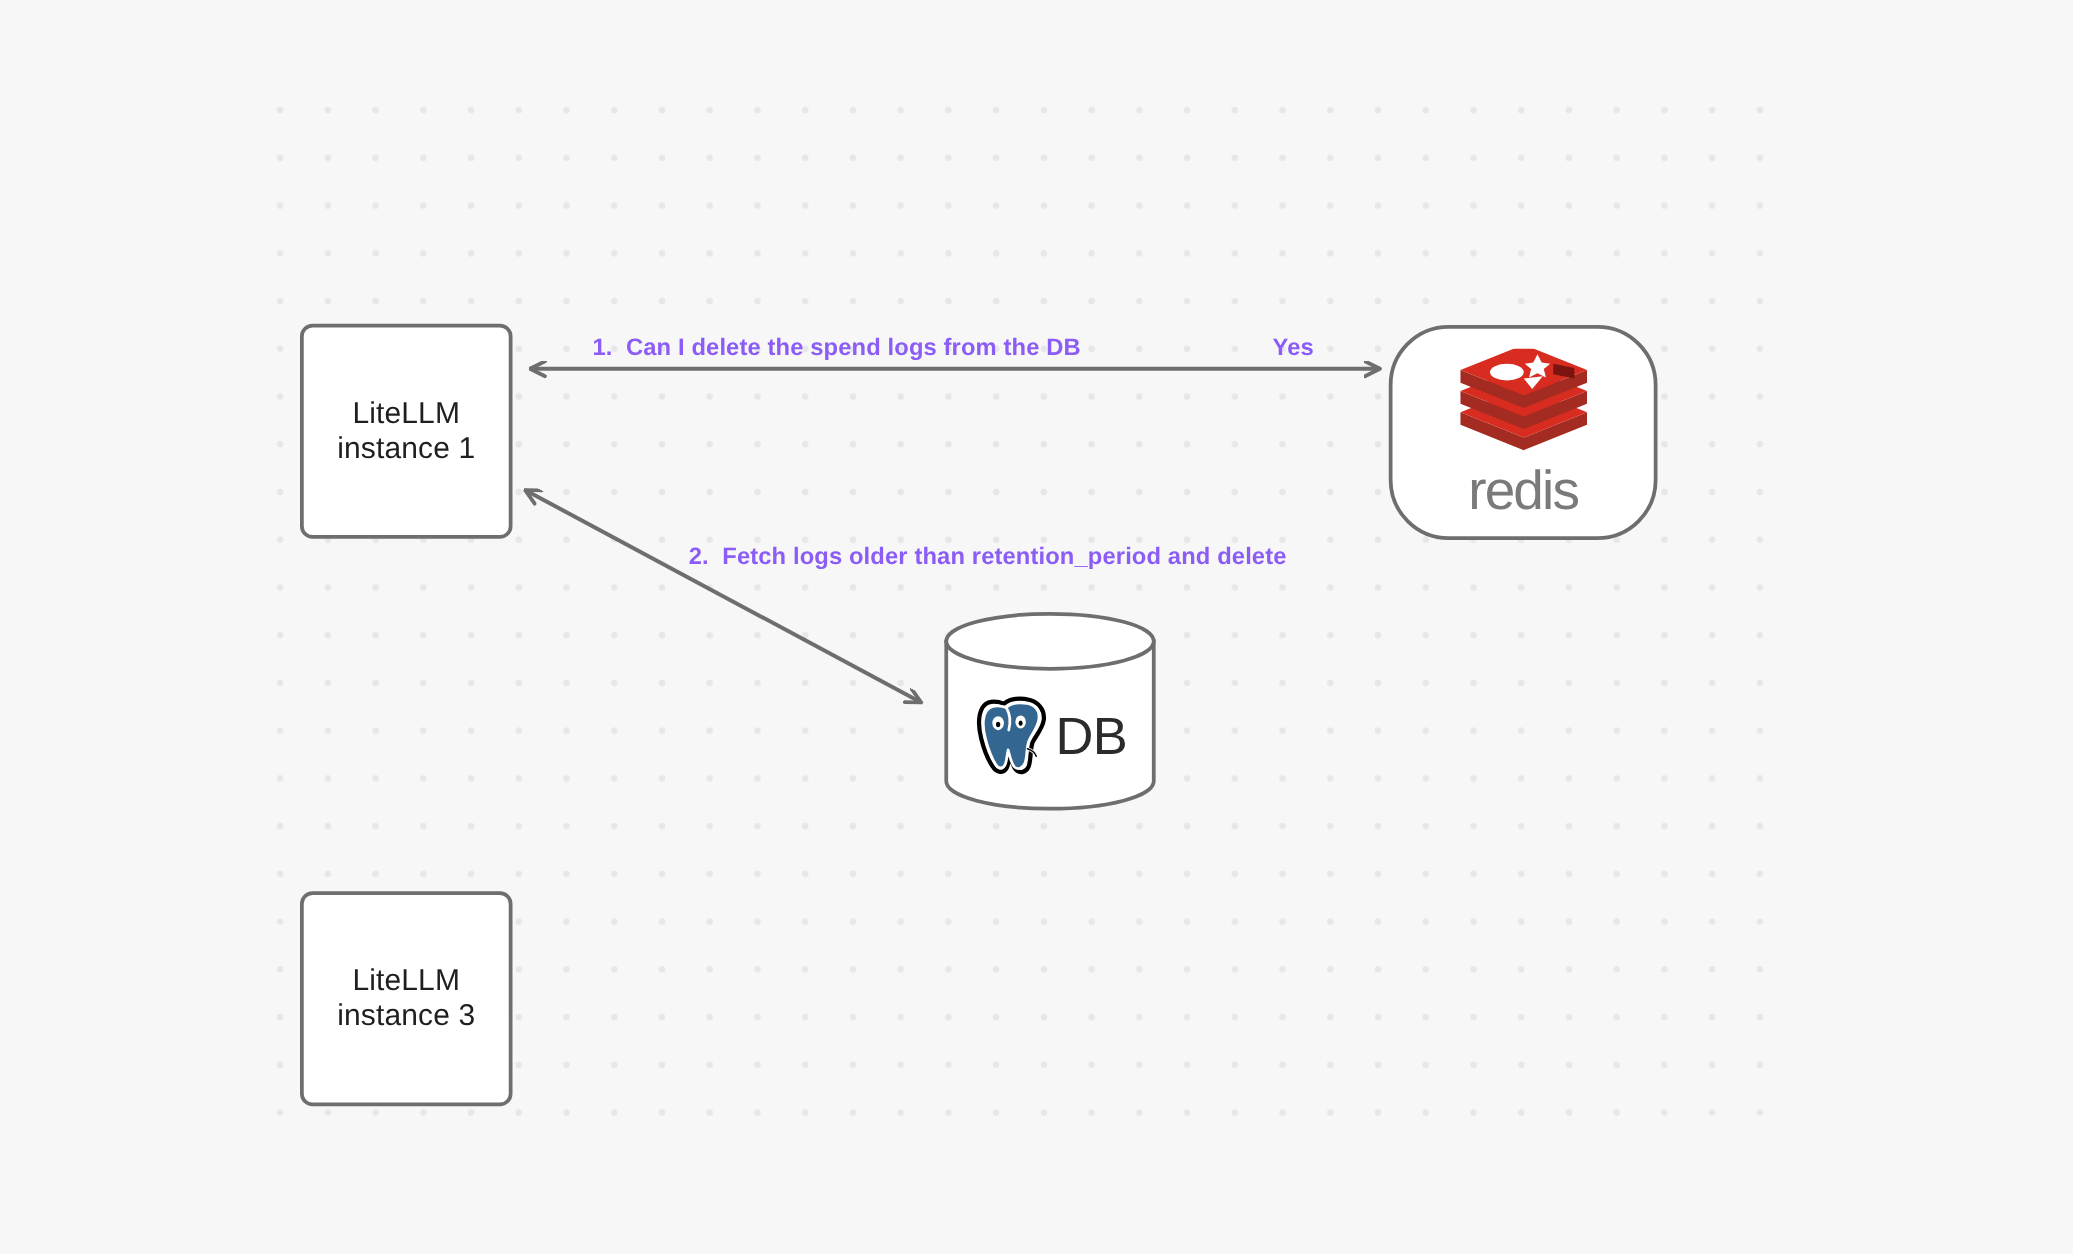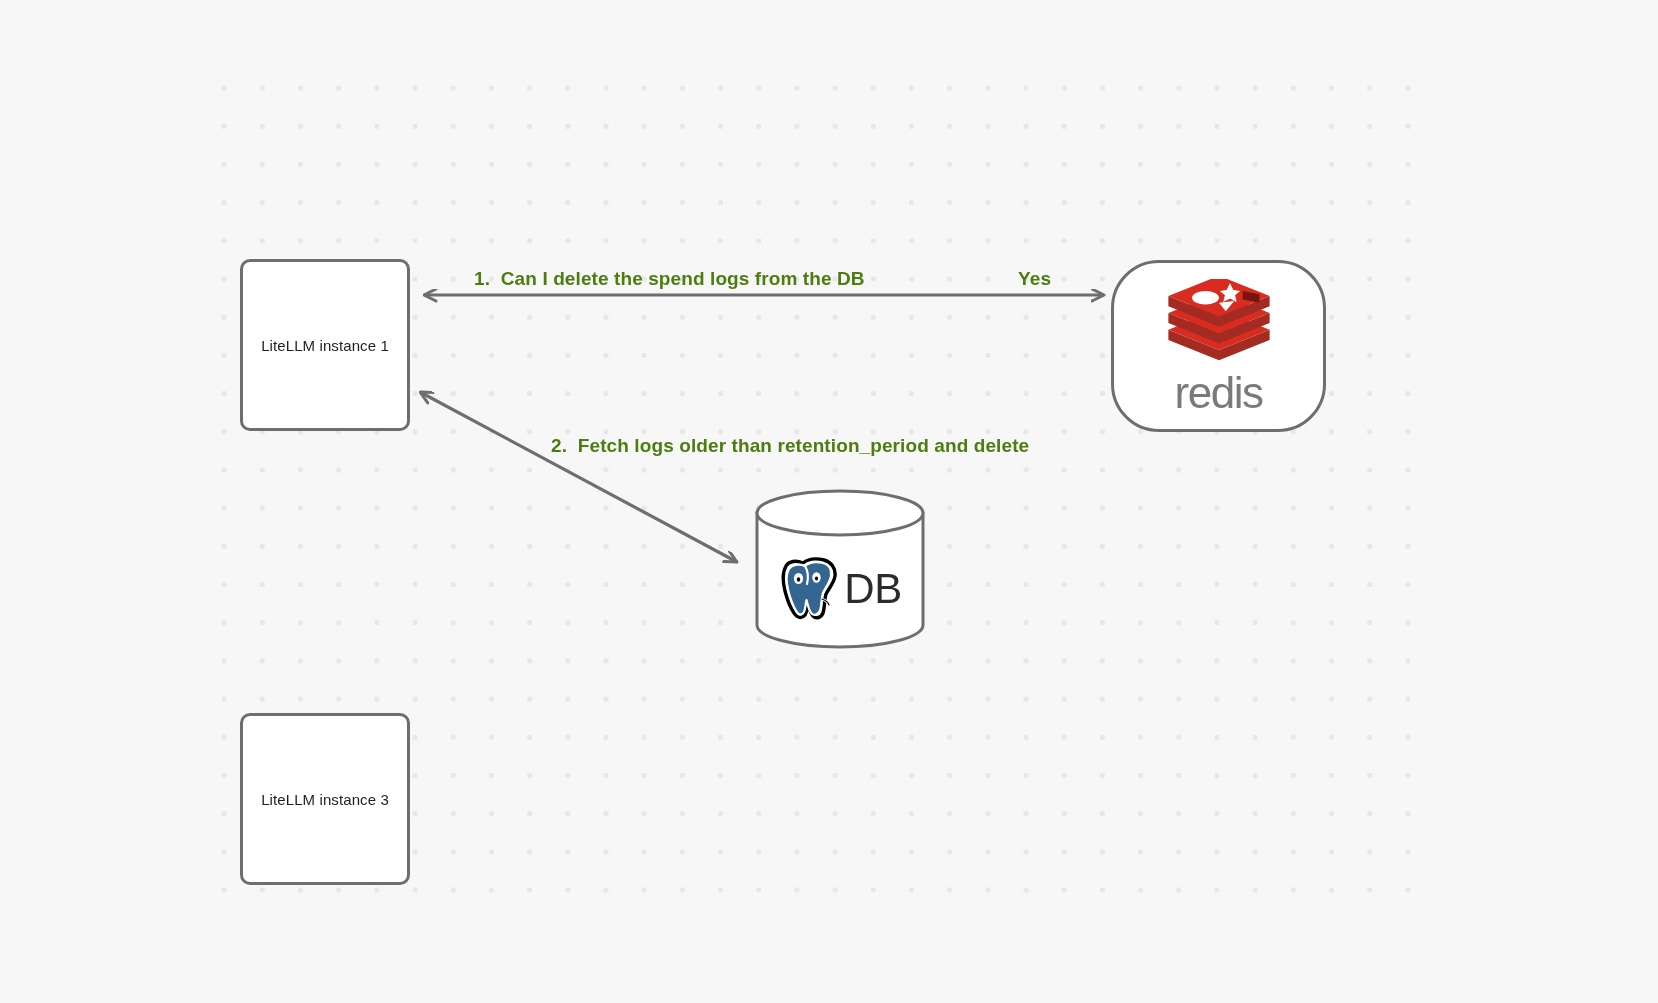--- a/index.html
+++ b/index.html
@@ -35,21 +35,21 @@
     position: absolute;
     background: #ffffff;
     border: 3px solid #6e6e6e;
     border-radius: 10px;
     box-sizing: border-box;
     display: flex;
     align-items: center;
     justify-content: center;
   }
   .node-label {
-    font-size: 15px;
+    font-size: 24px;
     color: #1f1f1f;
     font-weight: 400;
     letter-spacing: 0.1px;
     text-align: center;
     font-family: "Liberation Sans", sans-serif;
   }
 
   #llm-1 { left: 240px; top: 259px; width: 170px; height: 172px; }
   #llm-2 { left: 240px; top: 486px; width: 170px; height: 172px; }
   #llm-3 { left: 240px; top: 713px; width: 170px; height: 172px; }
@@ -113,21 +113,21 @@
     font-weight: 400;
     letter-spacing: -0.5px;
     line-height: 1;
   }
 
   .edge-label {
     position: absolute;
     font-family: "Liberation Sans", sans-serif;
     font-weight: bold;
     font-size: 19px;
-    color: #4d7c0f;
+    color: #8b5cf6;
     letter-spacing: 0.1px;
     white-space: pre;
   }
   #label-1 { left: 474px; top: 268px; }
   #label-yes { left: 1006px; top: 268px; margin-left: 12px; }
   #label-2 { left: 551px; top: 435px; }
 
   svg.overlay {
     position: absolute;
     left: 0;

